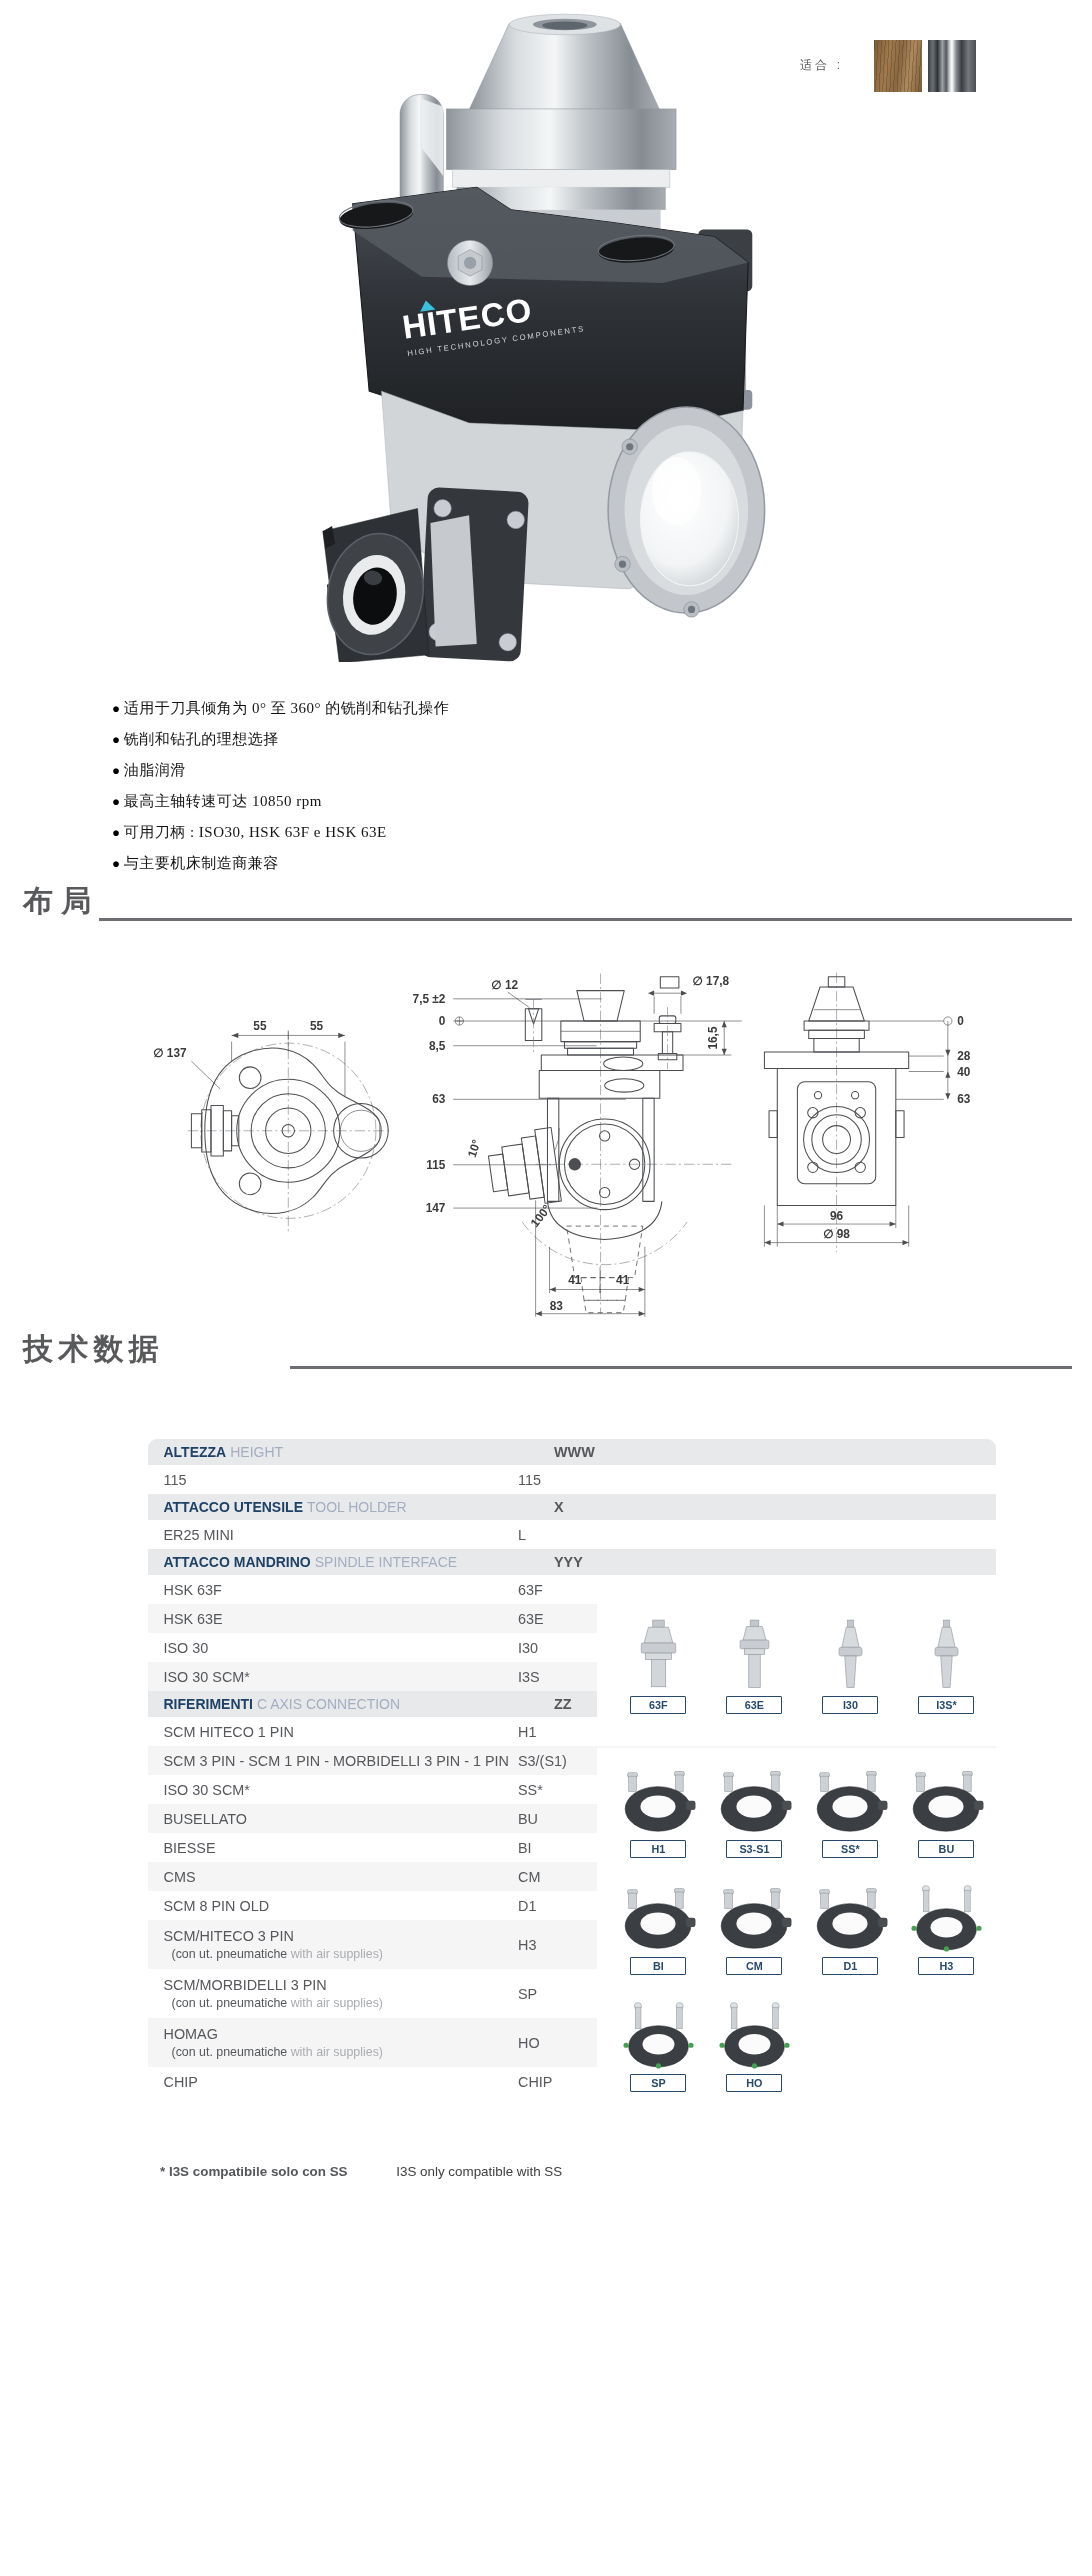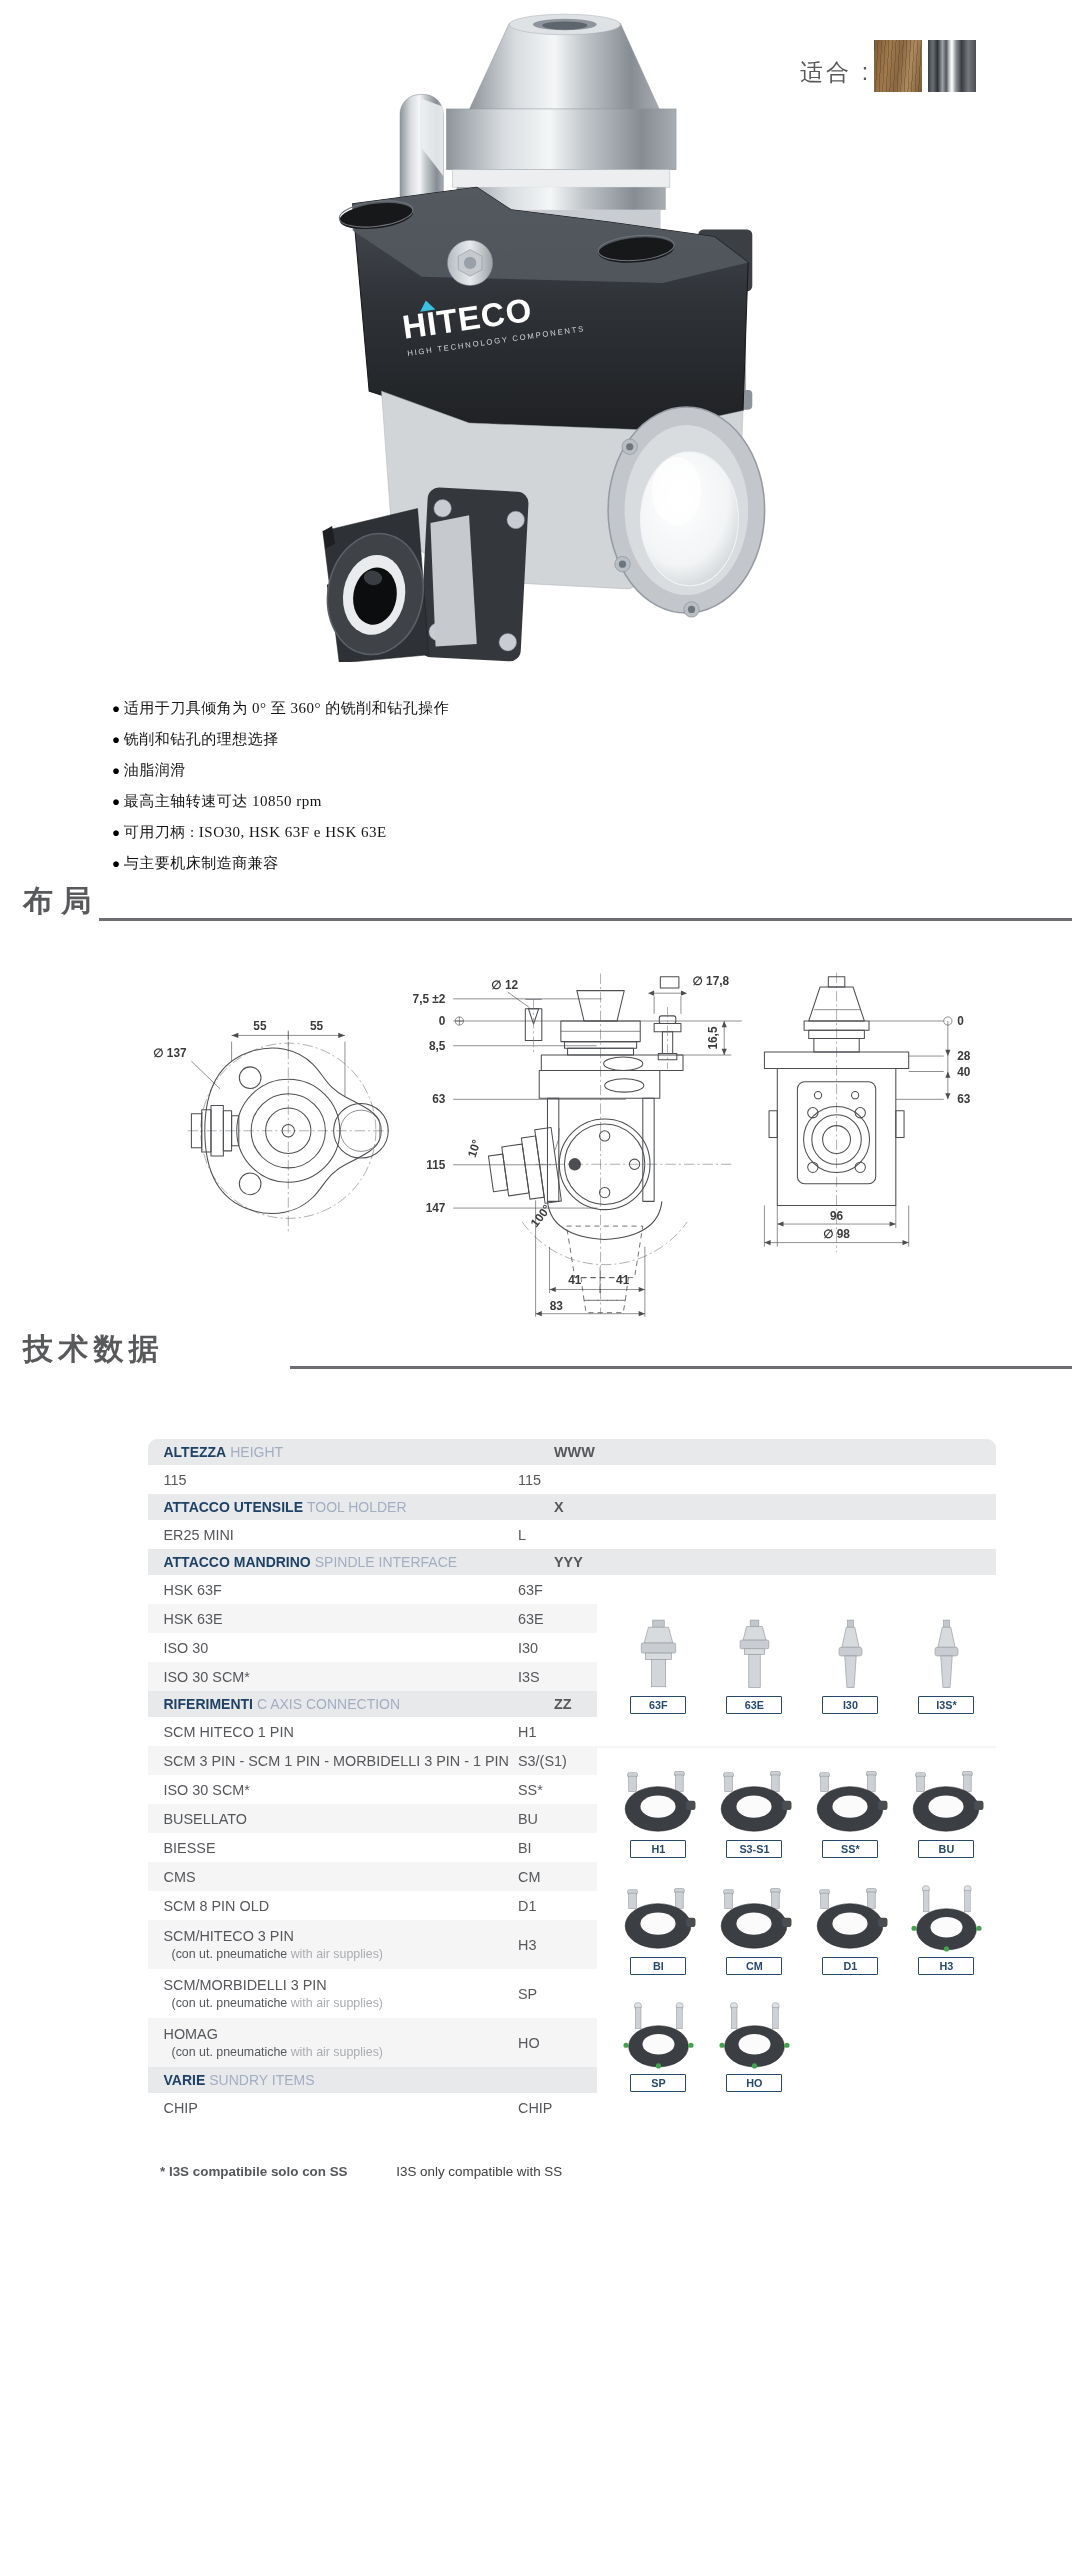--- a/index.html
+++ b/index.html
@@ -1,20 +1,20 @@
 <!DOCTYPE html>
 <html style="font-size:8.2px"><head>
 <meta charset="utf-8">
 <style>
   html,body{margin:0;padding:0;background:#fff;}
   body{font-family:"Liberation Sans",sans-serif;color:#333;}
   .page{position:relative;width:1092px;height:2629px;background:#fff;overflow:hidden;}
 
   
-  .suitable-label{position:absolute;left:800px;top:57px;font-size:23px;color:#58595b;letter-spacing:3.1px;text-align:right;}
+  .suitable-label{position:absolute;left:800px;top:57px;font-size:12px;color:#58595b;letter-spacing:3.1px;text-align:right;}
   .swatch{position:absolute;top:40px;width:48px;height:52px;}
   .swatch.wood{left:874px;background:
     repeating-linear-gradient(93deg, rgba(62,40,18,.28) 0 1px, rgba(0,0,0,0) 1px 3.6px),
     linear-gradient(100deg,#7d5c39 0%,#a07a4e 30%,#8a6843 52%,#ad8a5e 72%,#7a5a38 100%);}
   .swatch.metal{left:928px;background:linear-gradient(90deg,#3c4044 0%,#6a6f74 10%,#2f3337 20%,#9ea3a8 30%,#54585c 38%,#d9dcdf 46%,#ffffff 50%,#8d9296 58%,#3a3e42 70%,#75797d 84%,#4a4e52 100%);}
   .swatch.glossy{left:982px;background:linear-gradient(115deg,#e6e8ea 0%,#f6f7f8 38%,#dadde0 62%,#efr 0,#eef0f1 100%);}
   .swatch.glossy:after{content:"";position:absolute;left:8%;top:0;width:55%;height:70%;background:linear-gradient(180deg,rgba(255,255,255,.85),rgba(255,255,255,0));}
 
   .product-svg{position:absolute;left:299px;top:7.7px;}
 
@@ -536,24 +536,20 @@
       </div>
       <div class="cell code">SP</div>
     </div>
     <div class="tr d2 alt">
       <div class="cell label">
         <div>HOMAG</div>
         <div class="sub"><span class="it2">(con ut. pneumatiche</span> <span class="en2">with air supplies)</span></div>
       </div>
       <div class="cell code">HO</div>
     </div>
-    <div class="tr hdr">
-      <div class="cell label"><span class="it">VARIE</span> <span class="en">SUNDRY ITEMS</span></div>
-      <div class="cell code navy"></div>
-    </div>
     <div class="tr d">
       <div class="cell label">CHIP</div>
       <div class="cell code">CHIP</div>
     </div>
 
     <div class="img-panel panel-1">
       <div class="fig-row">
         <div class="fig-item">
           <svg width="43" height="73" viewBox="0 0 60 100">
               <use href="#cone-a"></use>

